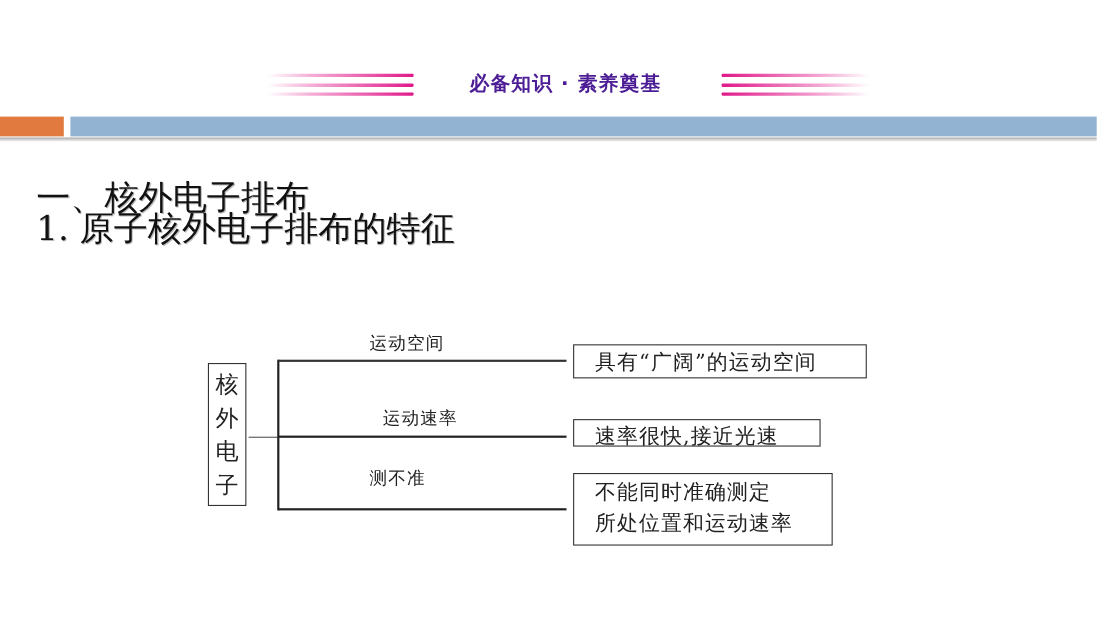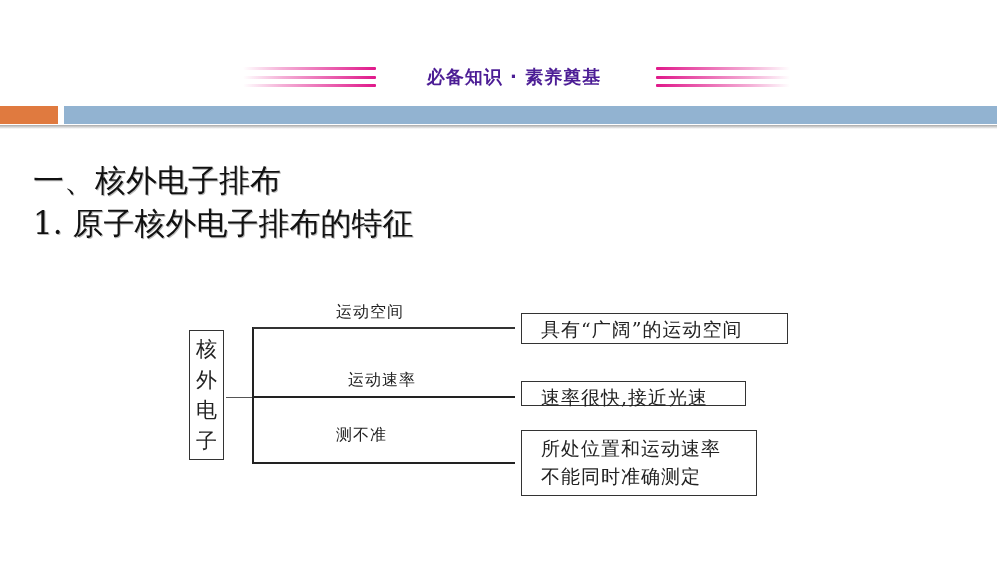--- a/index.html
+++ b/index.html
@@ -65,21 +65,21 @@
   <div class="stripe right" style="left:656px; top:67px; width:134px;"></div>
   <div class="stripe right" style="left:656px; top:76px; width:134px;"></div>
   <div class="stripe right" style="left:656px; top:84px; width:134px;"></div>
 </div>
 
 <div class="bar-orange"></div>
 <div class="bar-blue"></div>
 <div class="bar-shadow"></div>
 
 <div class="heading" style="top:160px;">一、核外电子排布</div>
-<div class="heading" style="top:203px;text-align:center;">1. 原子核外电子排布的特征</div>
+<div class="heading" style="top:188px;text-align:center;">1. 原子核外电子排布的特征</div>
 
 <div>
   <div class="root-box">
     <span>核</span>
     <span>外</span>
     <span>电</span>
     <span>子</span>
   </div>
 
   <div class="line-h thin" style="left:226px; top:397px; width:27px;"></div>
@@ -93,16 +93,16 @@
 
   <div class="branch-label" style="left:348px; top:370px;text-align:center;">运动速率</div>
   <div class="line-h" style="left:253px; top:396px; width:262px;"></div>
   <div class="leaf-box" style="left:521px; top:381px; width:225px; height:25px;">
     <span>速率很快,接近光速</span>
   </div>
 
   <div class="branch-label" style="left:336px; top:425px;">测不准</div>
   <div class="line-h" style="left:253px; top:462px; width:262px;"></div>
   <div class="leaf-box" style="left:521px; top:430px; width:236px; height:66px; padding-top:3px;">
+    <div>不能同时准确测定</div>
     <div>所处位置和运动速率</div>
-    <div>不能同时准确测定</div>
   </div>
 </div>
 
 </body></html>

